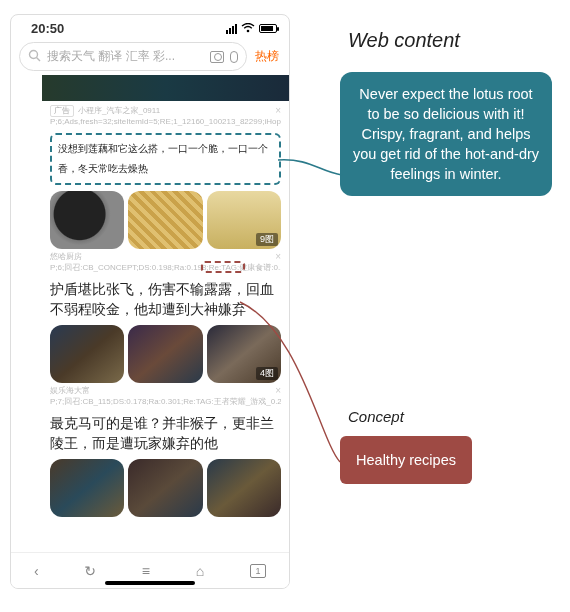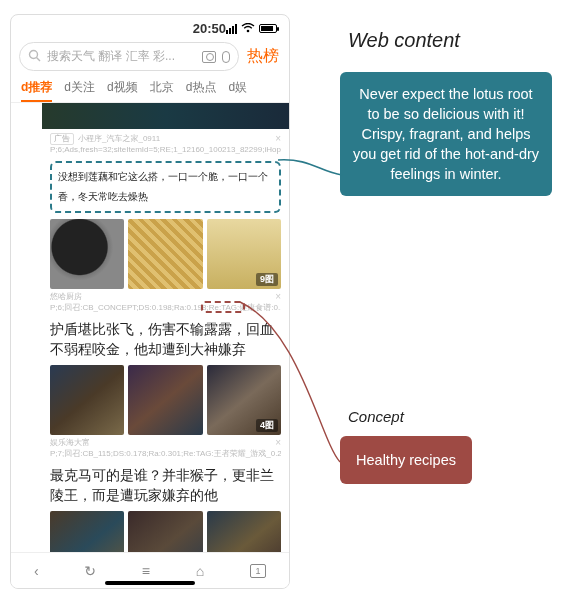--- a/index.html
+++ b/index.html
@@ -20,21 +20,21 @@
     background: #fff;
     border: 1px solid #ddd;
     border-radius: 8px;
     overflow: hidden;
     font-size: 11px;
     color: #333;
   }
   
   .statusbar {
     display: flex;
-    justify-content: flex-end;
+    justify-content: space-between;
     align-items: center;
     padding: 6px 12px 2px 20px;
     font-size: 13px;
     font-weight: 600;
   }
   .status-icons { display: flex; gap: 4px; align-items: center; font-size: 11px; }
   .sig { display: inline-flex; gap:1px; align-items:flex-end; }
   .sig i { width:2px; background:#000; display:inline-block; }
   .sig i:nth-child(1){height:4px}.sig i:nth-child(2){height:6px}.sig i:nth-child(3){height:8px}.sig i:nth-child(4){height:10px}
   .wifi { font-size: 12px; }
@@ -49,37 +49,37 @@
     color:#aaa; font-size:12px;
   }
   .searchbox .mag { font-size:13px; }
   .searchbox .cam {
     width:14px;height:12px;border:1.3px solid #999;border-radius:2px;position:relative;display:inline-block;
   }
   .searchbox .cam::before{content:"";position:absolute;left:3px;top:1px;width:6px;height:6px;border:1.3px solid #999;border-radius:50%;}
   .searchbox .mic {
     width:8px;height:12px;border:1.3px solid #999;border-radius:4px;display:inline-block;
   }
-  .hot { color:#f60; font-size:16px; padding:0 2px; }
+  .hot { color:#f60; font-size:12px; padding:0 2px; }
   
   .tabs { display:flex; gap:12px; padding: 4px 10px 6px; font-size:12px; color:#777; border-bottom:1px solid #eee;}
   .tabs .active { color:#f60; font-weight:600; position:relative;}
   .tabs .active::after{content:"";position:absolute;left:0;right:0;bottom:-6px;height:2px;background:#f60;}
   
   .feed { padding: 0 8px; margin-left: 31px; }
   .topimg { height:26px; background: linear-gradient(90deg,#263a2c 0%,#1a3a44 50%,#1a2a3a 100%); margin:0 -8px 4px -8px; overflow:hidden;}
   .tinymeta { color:#bbb; font-size:8px; line-height:10px; display:flex; gap:4px; align-items:center; }
   .admark { border:1px solid #ddd; padding:0 3px; border-radius:2px; font-size:8px; color:#aaa;}
   .closex { margin-left:auto; color:#ccc; font-size:10px; }
   .headline {
     font-size:10px; line-height:20px; color:#222; margin:6px 0 6px 0;
     border:2px dashed #2b7a8a; border-radius:6px; padding:4px 6px;
   }
   .thumbs { display:flex; gap:4px; margin:4px 0 3px 0; }
-  .thumb { flex:1; height:70px; border-radius:2px; position:relative;font-weight:bold; }
+  .thumb { flex:1; height:58px; border-radius:12px; position:relative; }
   .food1{background:radial-gradient(circle at 40% 40%,#222 45%,#777 47%,#888 55%) , #5a4a3a;}
   .food2{background:repeating-linear-gradient(45deg,#caa24a,#caa24a 4px,#e0c070 4px,#e0c070 8px);}
   .food3{background:linear-gradient(#e8d8a0,#c8b060);}
   .picbadge{position:absolute;right:3px;bottom:3px;background:rgba(0,0,0,.45);color:#fff;font-size:9px;padding:0 4px;border-radius:2px;}
   .metas { font-size:8px; color:#bbb; line-height:11px; margin-bottom:2px; position:relative;}
   .concept-highlight {
     position:absolute; right:36px; top:-1px; width:44px; height:12px;
     border:2px dashed #9e4a44; border-radius:4px;
   }
   .headline2 { font-size:14px; line-height:20px; color:#222; margin:6px 0; }
@@ -99,21 +99,21 @@
   .homebar { position:absolute; bottom:3px; left:50%; transform:translateX(-50%); width:90px; height:4px; background:#000; border-radius:3px;}
 
   
   .label-web {
     position:absolute; left:348px; top:29px;
     font-style:italic; font-size:20px; color:#222;text-align:center;
   }
   .callout-web {
     position:absolute; left:340px; top:72px; width:212px;
     background:#2b7a8a; color:#fff; font-size:14.5px; line-height:20px;
-    padding:12px 12px; border-radius:6px; text-align:center;
+    padding:12px 12px; border-radius:12px; text-align:center;
   }
   .label-concept {
     position:absolute; left:348px; top:408px;
     font-style:italic; font-size:15px; color:#222;
   }
   .callout-concept {
     position:absolute; left:340px; top:436px; width:132px;
     background:#9e4a44; color:#fff; font-size:14.5px; line-height:20px;
     padding:14px 10px; border-radius:6px; text-align:center;
   }
@@ -155,28 +155,20 @@
             <line x1="8.5" y1="8.5" x2="12" y2="12" stroke="#bbb" stroke-width="1.4"></line>
           </svg>
       </span>
       <span style="flex:1;white-space:nowrap;overflow:hidden;text-overflow:ellipsis;">搜索天气 翻译 汇率 彩...</span>
       <span class="cam"></span>
       <span class="mic"></span>
     </div>
     <span class="hot">热榜</span>
   </div>
 
-  <div class="tabs">
-    <span class="active">d推荐</span>
-    <span>d关注</span>
-    <span>d视频</span>
-    <span>北京</span>
-    <span>d热点</span>
-    <span>d娱</span>
-  </div>
 
   <div class="feed">
     <div class="topimg"></div>
     <div class="tinymeta">
       <span class="admark">广告</span>
       <span>小程序_汽车之家_0911</span>
       <span class="closex">×</span>
     </div>
     <div class="tinymeta" style="white-space:nowrap;overflow:hidden;">P;6;Ads,fresh=32;siteItemId=5;RE;1_12160_100213_82299;iHopeSortOr...</div>
 

